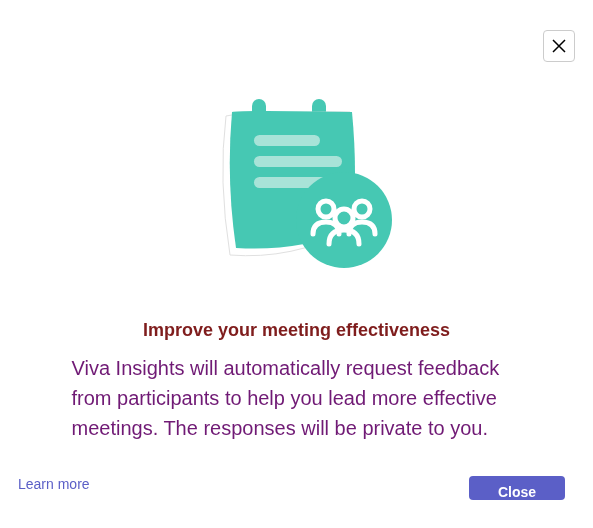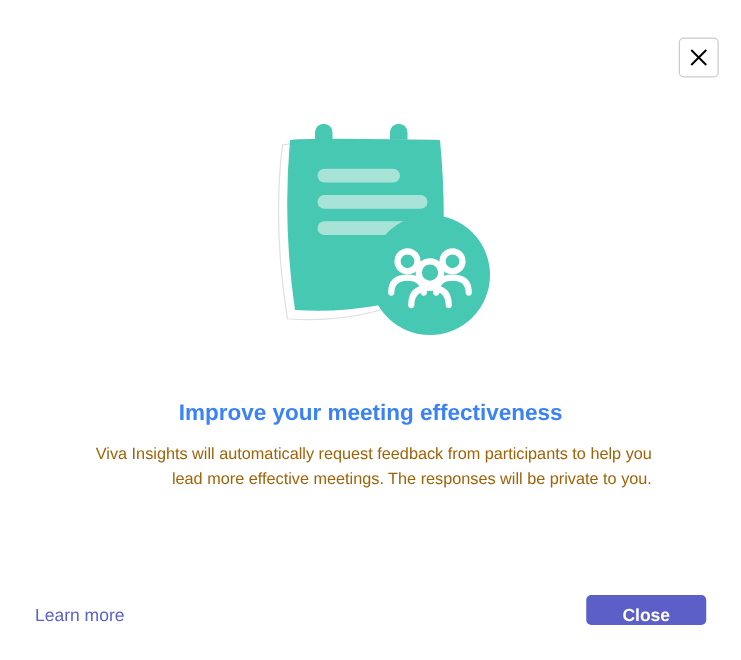--- a/index.html
+++ b/index.html
@@ -41,41 +41,41 @@
       padding-top: 80px;
     }
     .illustration {
       width: 230px;
       height: 200px;
       margin-bottom: 40px;
     }
     .title {
       font-size: 18px;
       font-weight: 600;
-      color: #3b82f6;
+      color: #7f1d1d;
       margin-bottom: 12px;
       text-align: center;
     }
     .description {
-      font-size: 13px;
-      color: #a16207;
-      text-align: right;
+      font-size: 20px;
+      color: #701a75;
+      text-align: left;
       line-height: 1.5;
       max-width: 490px;
       padding: 0 20px;
     }
     .footer {
       position: absolute;
       bottom: 28px;
       left: 0;
       right: 0;
       display: flex;
       justify-content: space-between;
-      align-items: flex-end;
-      padding: 0 28px 0 28px;
+      align-items: flex-start;
+      padding: 0 28px 0 18px;
       gap: 32px;
     }
     .learn-more {
       color: #5B5FC7;
       font-size: 14px;
       text-decoration: none;
       cursor: pointer;
     }
     .close-primary {
       background: #5B5FC7;

